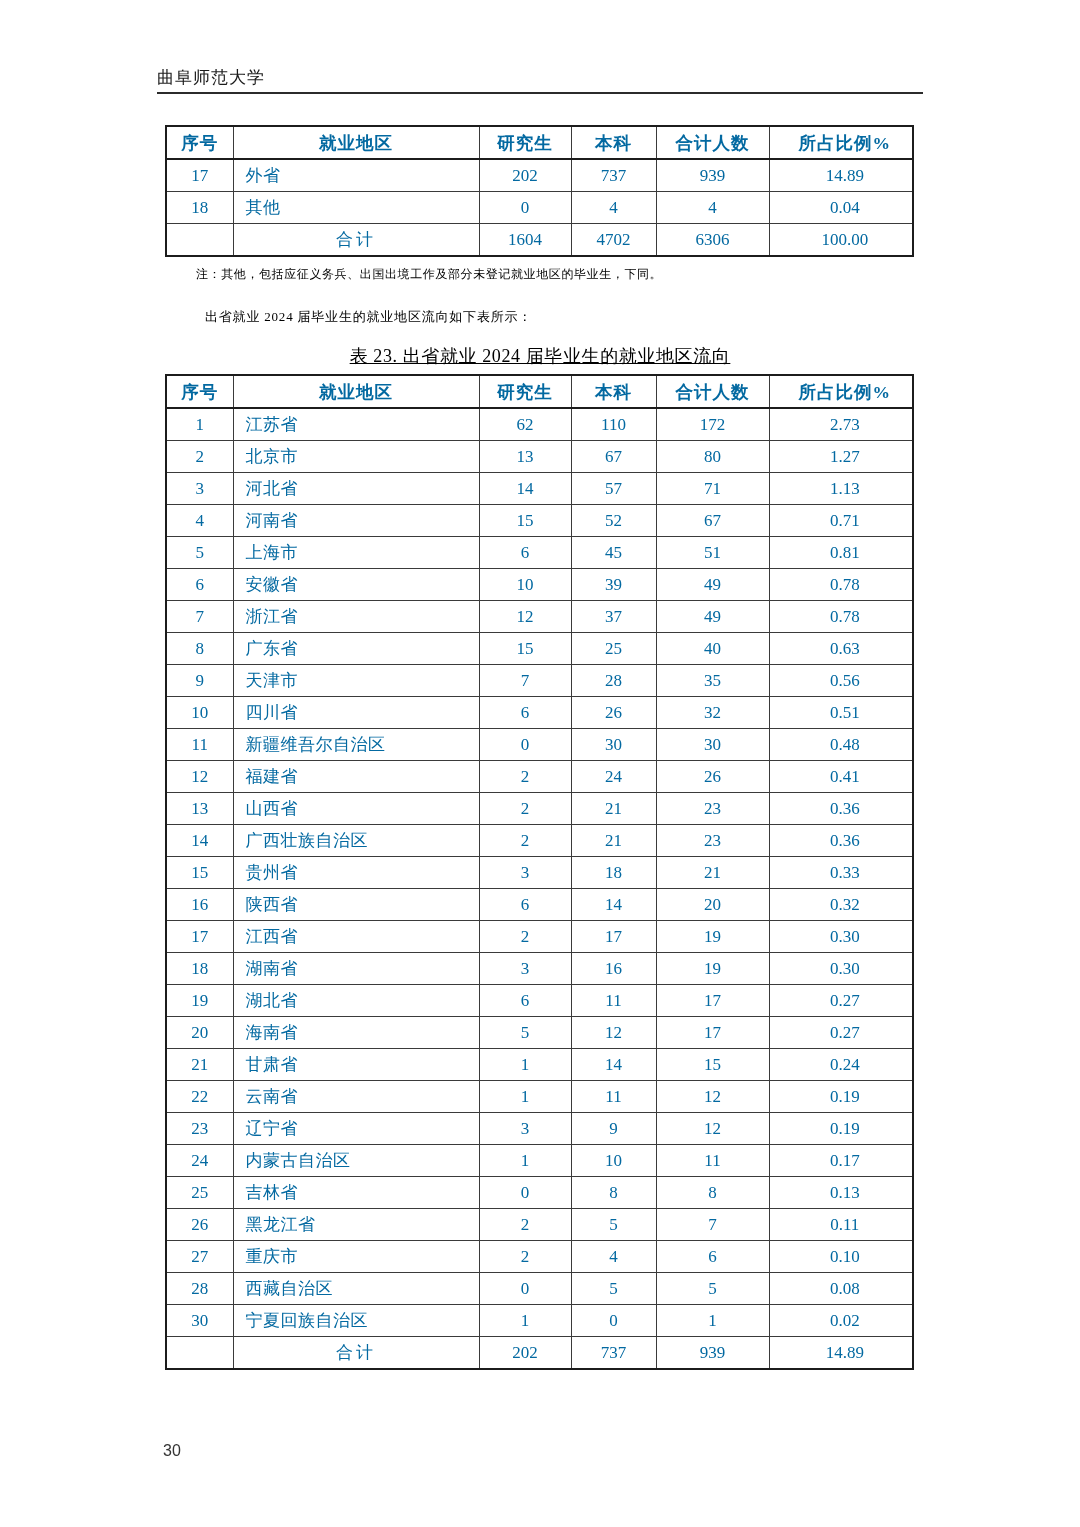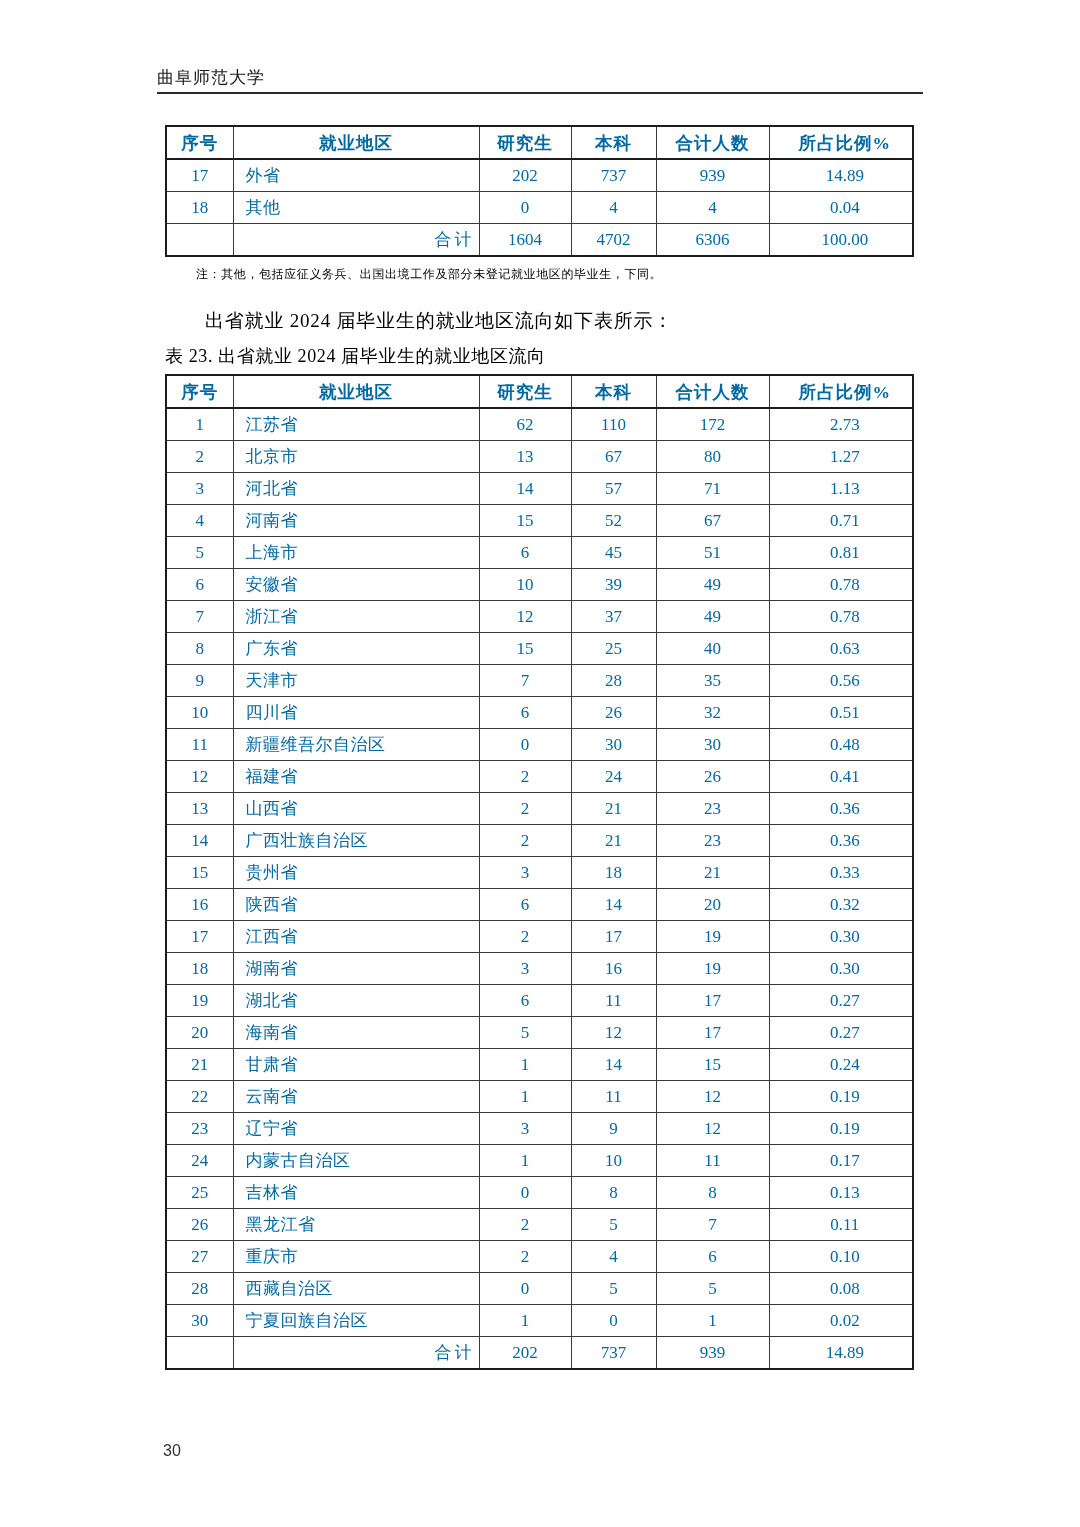--- a/index.html
+++ b/index.html
@@ -73,21 +73,21 @@
   table.doc-table tbody td { text-align: center; }
   table.doc-table tbody td.region {
     text-align: left;
     padding-left: 12px;
     letter-spacing: 0.5px;
   }
   table.doc-table tbody tr.total-row td {
     border-bottom: 2px solid #1c1c1c;
   }
   table.doc-table tbody tr.total-row td.total-label {
-    text-align: right;
+    text-align: center;
     letter-spacing: 3px;
   }
   table.doc-table tbody tr.last-data td {
     border-bottom: 1px solid #3a3a3a;
   }
 
   
   col.c-seq     { width: 67px; }
   col.c-region  { width: 246px; }
   col.c-grad    { width: 92px; }
@@ -114,35 +114,37 @@
     white-space: nowrap;
     font-family: Liberation Serif, serif;
   }
 
   
   .lead-in {
     position: absolute;
     left: 205px;
     top: 307px;
     width: 760px;
-    font-size: 19px;
+    font-size: 13px;
     letter-spacing: 0.8px;
     line-height: 1.5;
     white-space: nowrap;
   }
 
   
   .caption {
     position: absolute;
     left: 165px;
     top: 344px;
     width: 750px;
+    text-align: center;
     font-size: 18px;
     letter-spacing: 0.6px;
     white-space: nowrap;
+    text-decoration: underline;
   }
 
   
   .table-two-wrap {
     position: absolute;
     left: 165px;
     top: 374px;
   }
 
   

